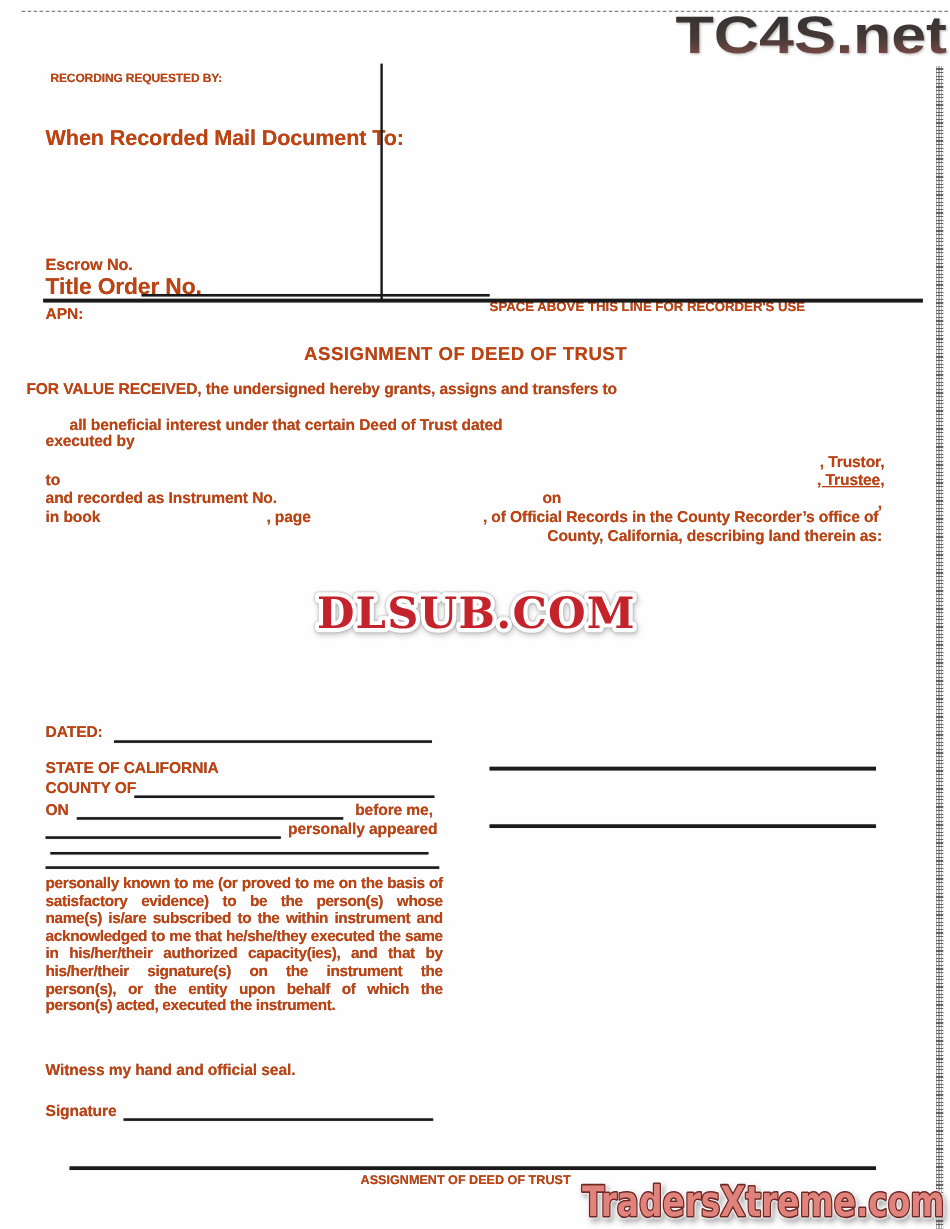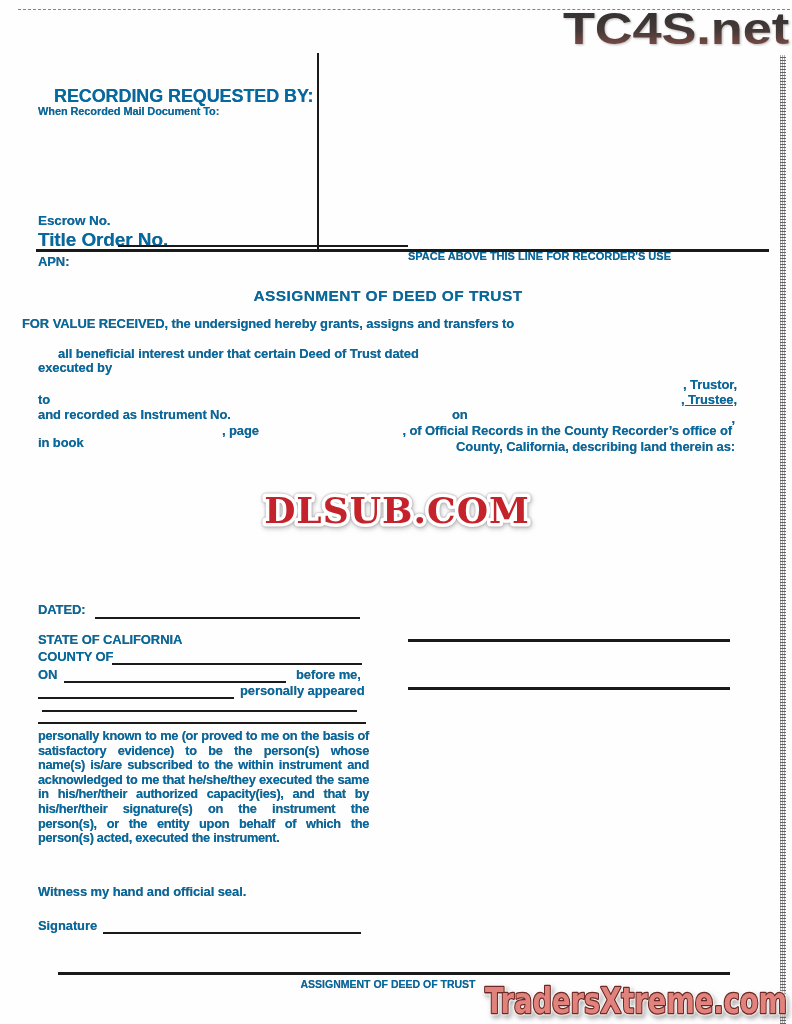--- a/index.html
+++ b/index.html
@@ -1,20 +1,20 @@
 <!DOCTYPE html>
 <html><head>
 <meta charset="utf-8">
 <style>
   html,body { margin:0; padding:0; background:#ffffff; }
   .page {
     position:relative; width:792px; height:1024px; margin:0 auto;
     background:#fefefe; overflow:hidden;
     font-family:"Liberation Sans", sans-serif;
-    color:#0369a1; font-weight:700; font-size:13px; letter-spacing:-0.1px;
+    color:#c2410c; font-weight:700; font-size:13px; letter-spacing:-0.1px;
   }
   .t { position:absolute; white-space:nowrap; text-shadow:0 0 .5px rgba(0,0,0,.5); }
   .para { position:absolute; white-space:normal; text-align:justify; text-shadow:0 0 .5px rgba(0,0,0,.5); }
   .ln { position:absolute; background:#1a1a1a; height:2px; box-shadow:0 0 .6px rgba(0,0,0,.6); }
   .heavy { height:3px; }
   .vline { position:absolute; background:#1a1a1a; width:2px; }
   .center { left:0; width:776px; text-align:center; white-space:nowrap; }
   .dash-artifact { position:absolute; left:18px; top:9px; width:772px; height:0;
     border-top:1px dashed rgba(90,90,90,.75); }
   .speckle-band { position:absolute; left:780px; top:55px; width:6px; height:969px; opacity:.8;
@@ -43,42 +43,42 @@
     <defs>
       <linearGradient id="tc4sGrad" x1="0" y1="0" x2="0" y2="1">
         <stop offset="0" stop-color="#2e2e2e"></stop>
         <stop offset="0.55" stop-color="#453a38"></stop>
         <stop offset="1" stop-color="#96524b"></stop>
       </linearGradient>
     </defs>
     <text x="233" y="42" text-anchor="end" font-family="'Liberation Sans', sans-serif" font-weight="bold" font-size="44" textLength="226" lengthAdjust="spacingAndGlyphs" fill="url(#tc4sGrad)">TC4S.net</text>
   </svg>
 
-  <span class="t" style="left:54px; top:60px; font-size:18px;margin-top:26px;">RECORDING REQUESTED BY:</span>
-  <span class="t" style="left:38px; top:105px; font-size:11px;">When Recorded Mail Document To:</span>
+  <span class="t" style="left:42px; top:60px; font-size:10px;">RECORDING REQUESTED BY:</span>
+  <span class="t" style="left:38px; top:105px; font-size:18px;">When Recorded Mail Document To:</span>
   <span class="t" style="left:38px; top:213px; font-size:13.5px;">Escrow No.</span>
   <span class="t" style="left:38px; top:229px; font-size:19px;">Title Order No.</span>
   <div class="ln" style="left:118px; top:245px; width:290px;"></div>
   <div class="vline" style="left:317px; top:53px; height:197px;"></div>
   <span class="t fs-small" style="left:408px; top:250px;text-align:right;">SPACE ABOVE THIS LINE FOR RECORDER'S USE</span>
   <div class="ln heavy" style="left:36px; top:249px; width:733px;"></div>
   <span class="t" style="left:38px; top:254px;">APN:</span>
 
   <span class="t center fs-title" style="top:287px;">ASSIGNMENT OF DEED OF TRUST</span>
 
   <span class="t" style="left:22px; top:316px;">FOR VALUE RECEIVED, the undersigned hereby grants, assigns and transfers to</span>
   <span class="t" style="left:38px; top:346px;margin-left:20px;">all beneficial interest under that certain Deed of Trust dated</span>
   <span class="t" style="left:38px; top:360px;">executed by</span>
   <span class="t" style="right:55px; top:377px;">, Trustor,</span>
   <span class="t" style="left:38px; top:392px;">to</span>
   <span class="t" style="right:55px; top:392px;text-decoration:underline;">, Trustee,</span>
   <span class="t" style="left:38px; top:407px;">and recorded as Instrument No.</span>
   <span class="t" style="left:452px; top:407px;">on</span>
   <span class="t" style="right:57px; top:411px;">,</span>
-  <span class="t" style="left:38px; top:423px;margin-top:12px;">in book</span>
+  <span class="t" style="left:38px; top:423px;">in book</span>
   <span class="t" style="left:222px; top:423px;">, page</span>
   <span class="t" style="right:60px; top:423px;">, of Official Records in the County Recorder’s office of</span>
   <span class="t" style="right:57px; top:439px;">County, California, describing land therein as:</span>
 
   <svg class="wm wm-dlsub" viewBox="0 0 308 54">
     <text x="154" y="41" text-anchor="middle" font-family="'DejaVu Serif', serif" font-weight="bold" font-size="36" letter-spacing="1" fill="#c4232b" stroke="#ffffff" stroke-width="7" stroke-linejoin="round" paint-order="stroke">DLSUB.COM</text>
   </svg>
 
 
   <span class="t" style="left:38px; top:602px;">DATED:</span>

